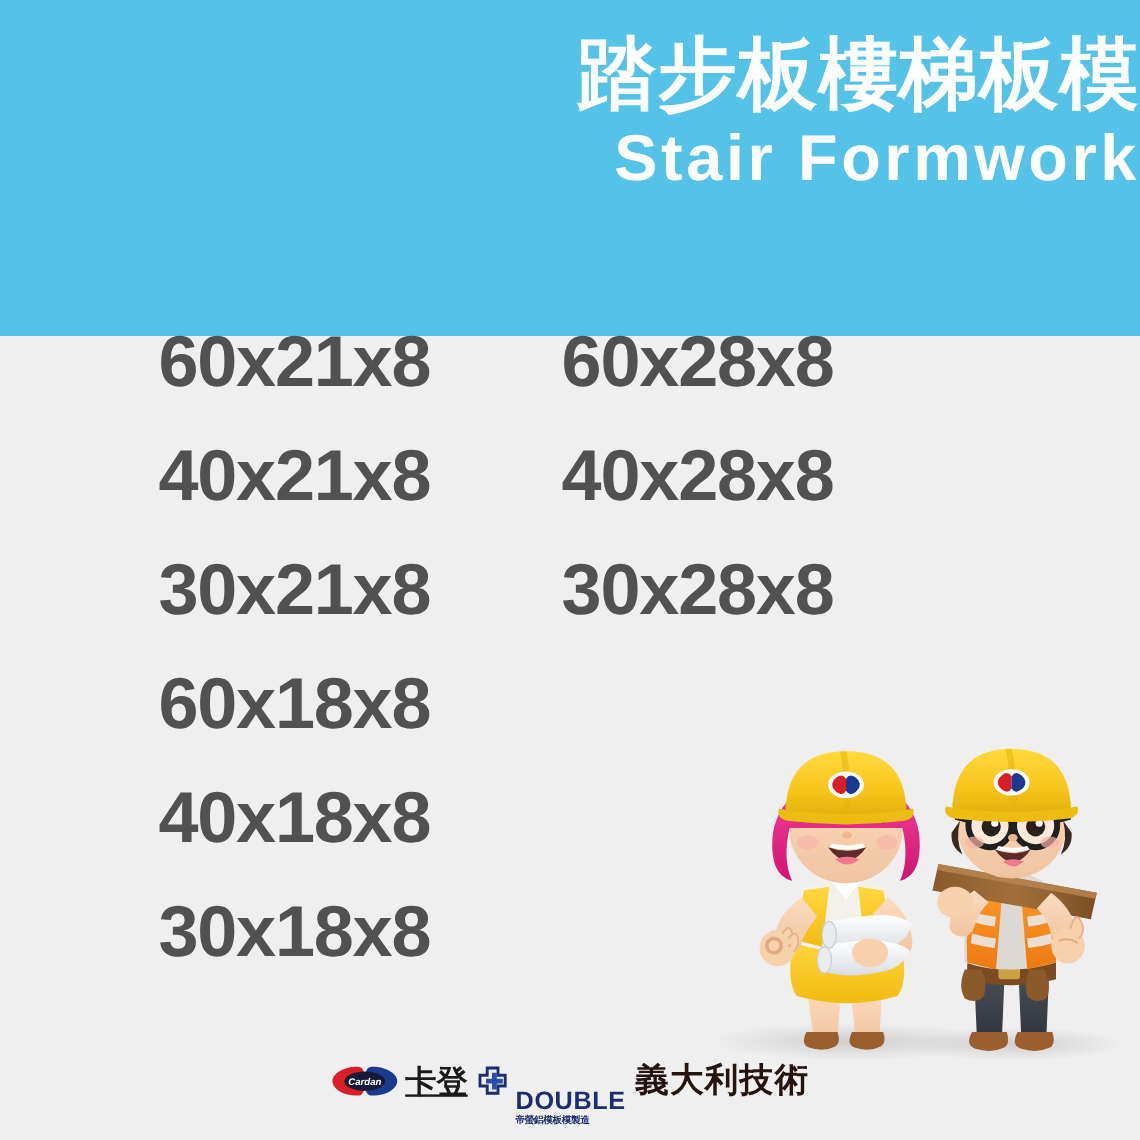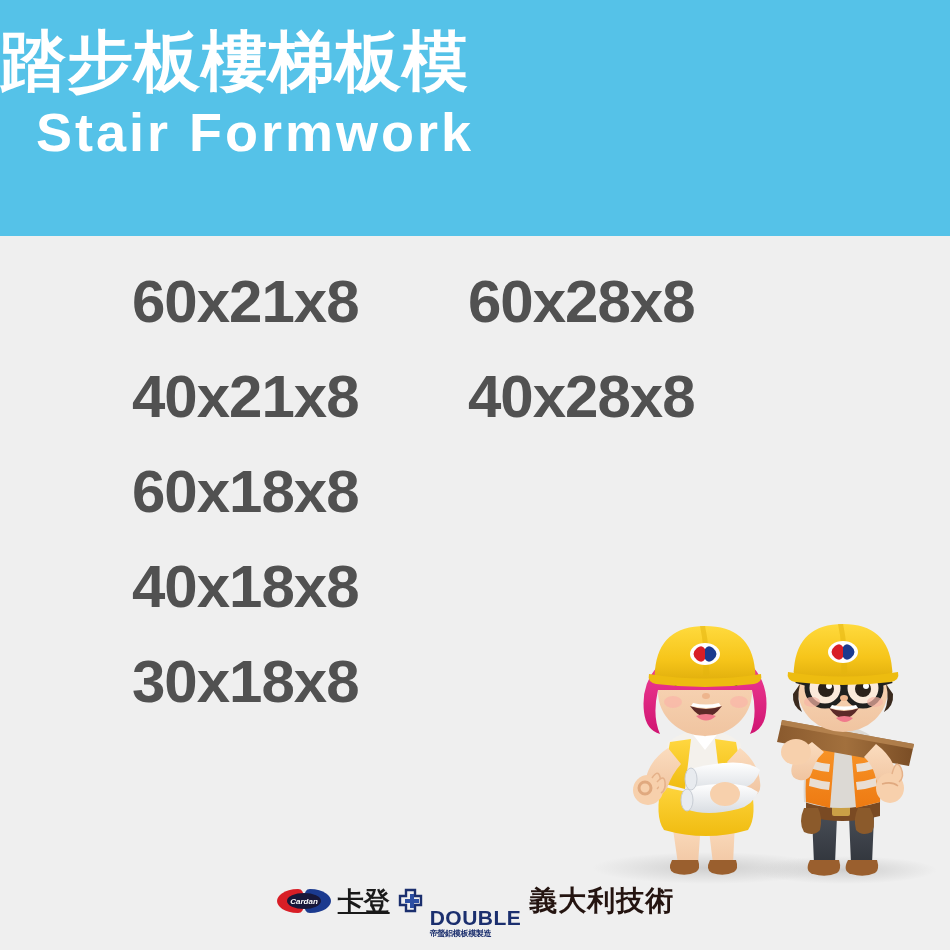--- a/index.html
+++ b/index.html
@@ -14,25 +14,25 @@
     overflow: hidden;
     position: relative;
   }
 
   
   .banner {
     position: absolute;
     left: 0;
     top: 0;
     width: 950px;
-    height: 236px;
+    height: 280px;
     background: #55C2E8;
     display: flex;
     flex-direction: column;
-    align-items: flex-start;
+    align-items: flex-end;
     justify-content: flex-start;
     box-sizing: border-box;
     padding-top: 26px;
   }
   .banner-title-cn {
     color: #FFFFFF;
     font-family: "Liberation Sans", "DejaVu Sans", sans-serif;
     font-size: 66px;
     font-weight: 700;
     line-height: 1.08;
@@ -180,20 +180,24 @@
   <div class="size-row">
     <div class="size-cell col-a">60x21x8</div>
     <div class="size-cell col-b">60x28x8</div>
   </div>
 
   <div class="size-row">
     <div class="size-cell col-a">40x21x8</div>
     <div class="size-cell col-b">40x28x8</div>
   </div>
 
+  <div class="size-row">
+    <div class="size-cell col-a">30x21x8</div>
+    <div class="size-cell col-b">30x28x8</div>
+  </div>
 
   <div class="size-row">
     <div class="size-cell col-a">60x18x8</div>
     <div class="size-cell col-b"></div>
   </div>
 
   <div class="size-row">
     <div class="size-cell col-a">40x18x8</div>
     <div class="size-cell col-b"></div>
   </div>

